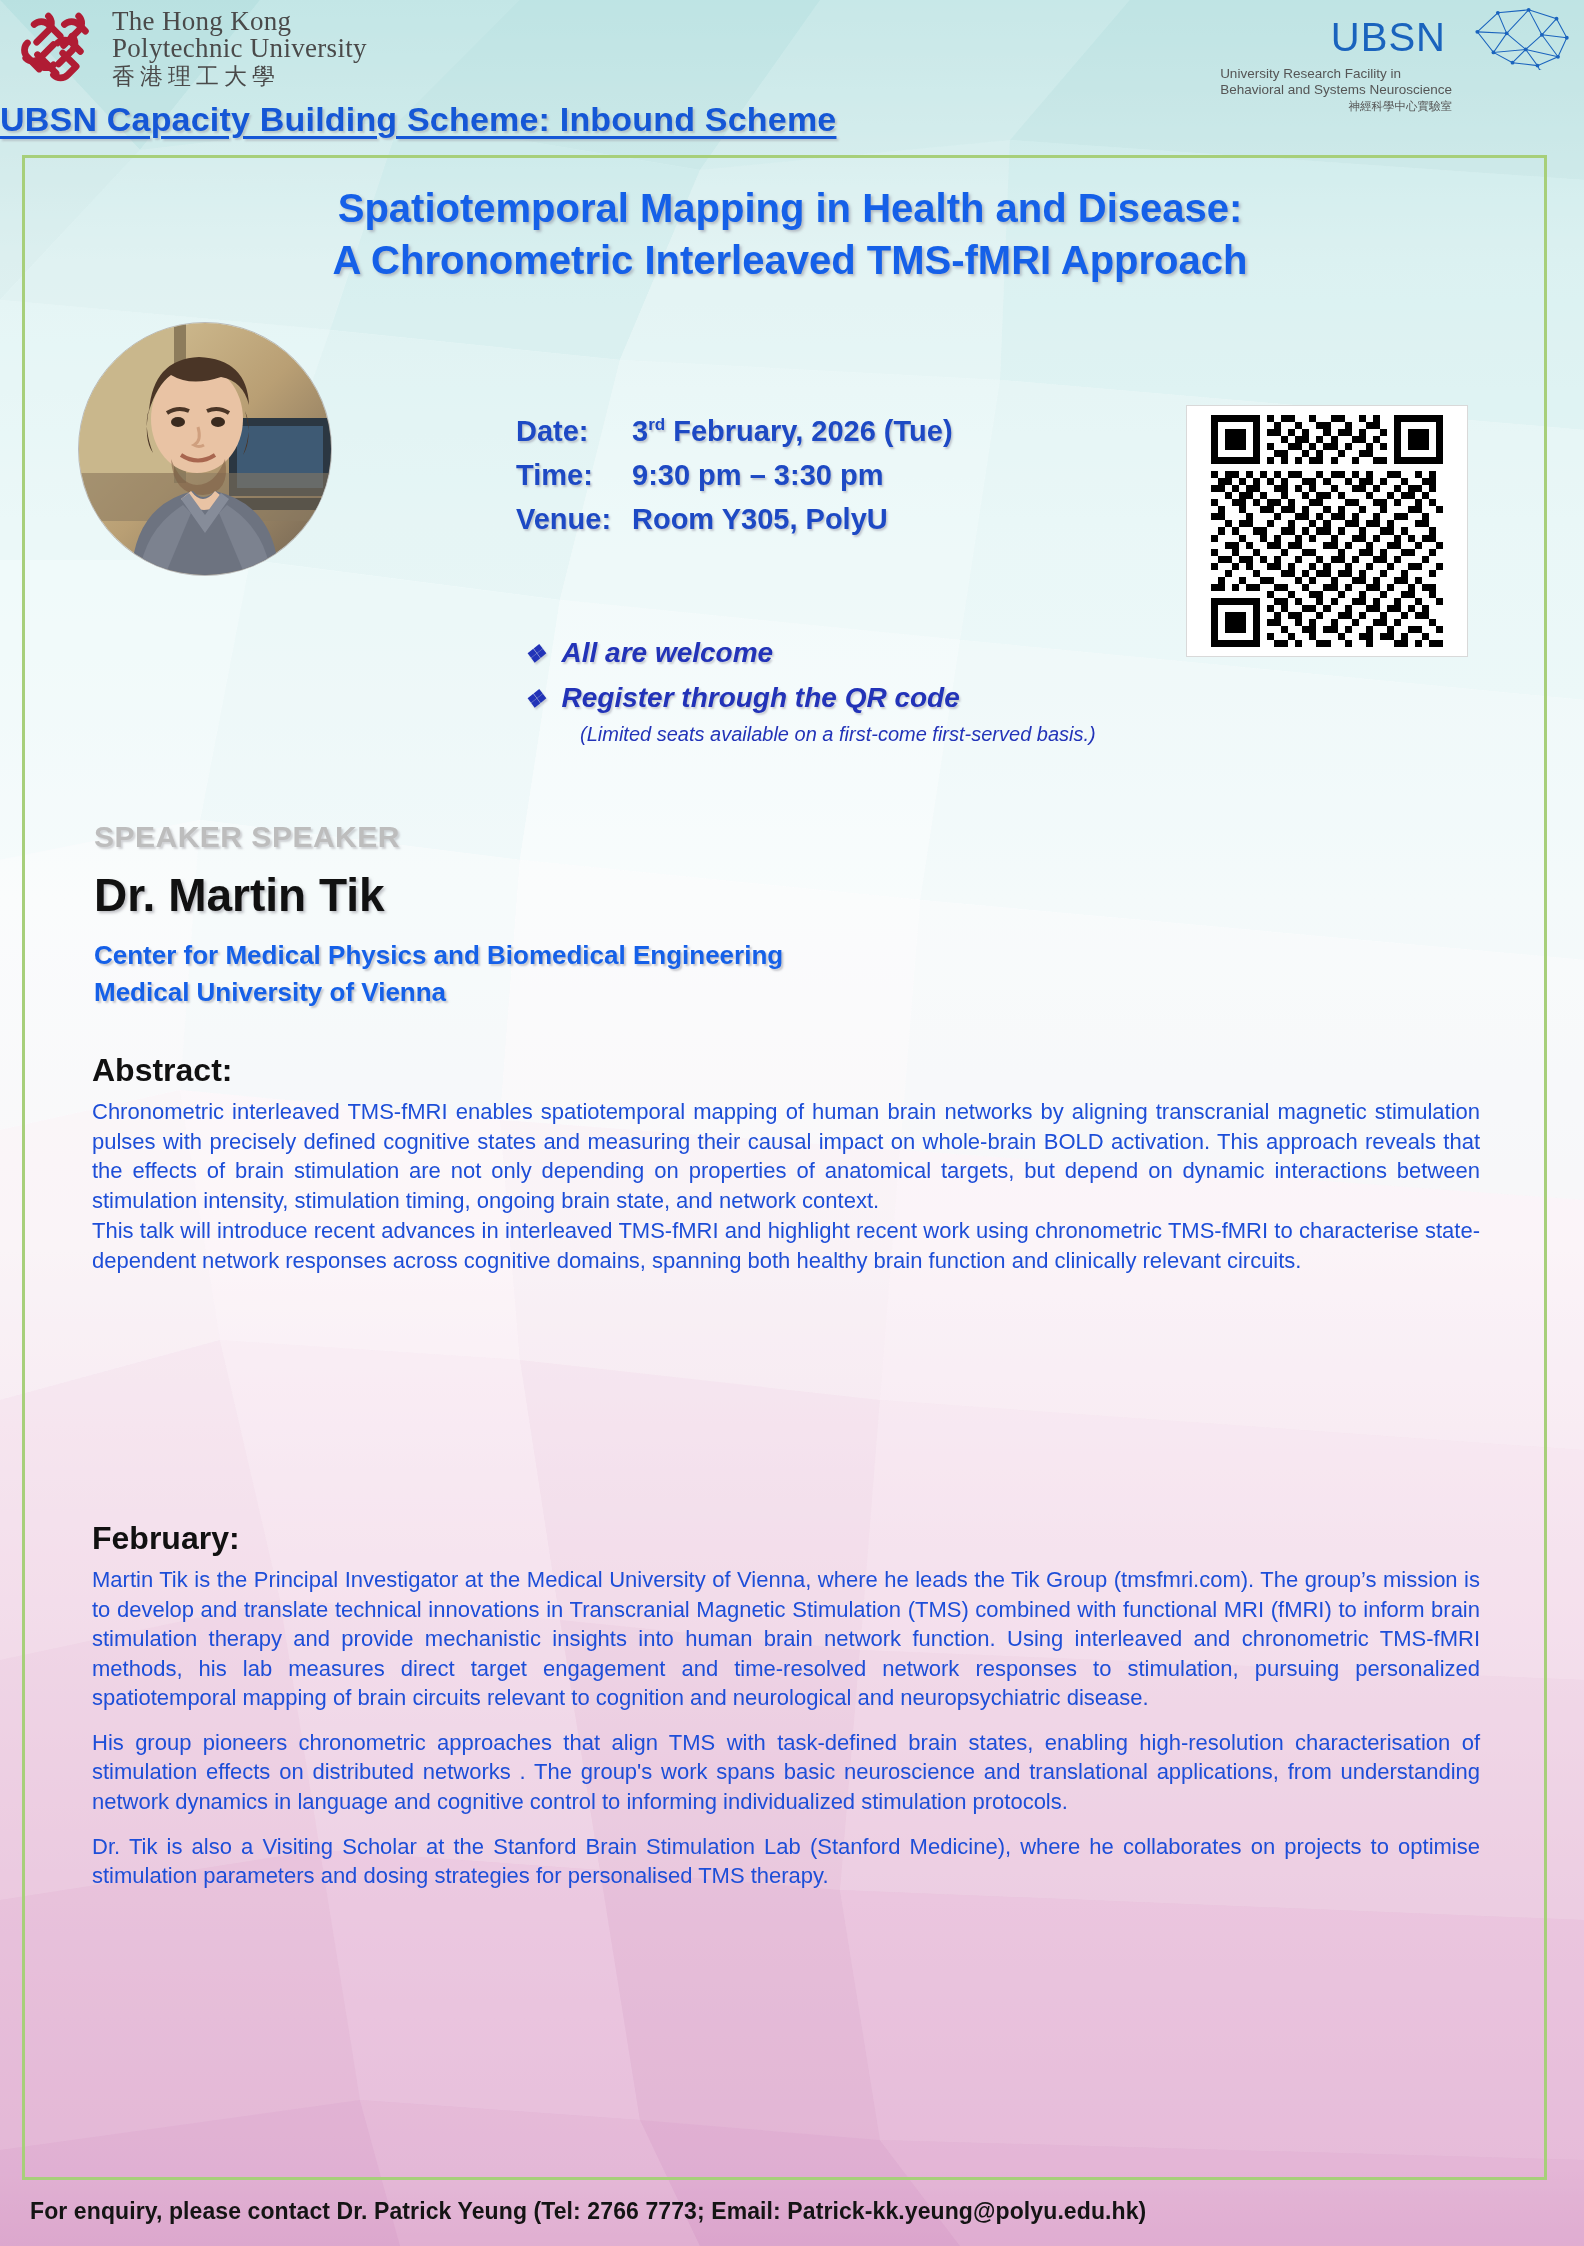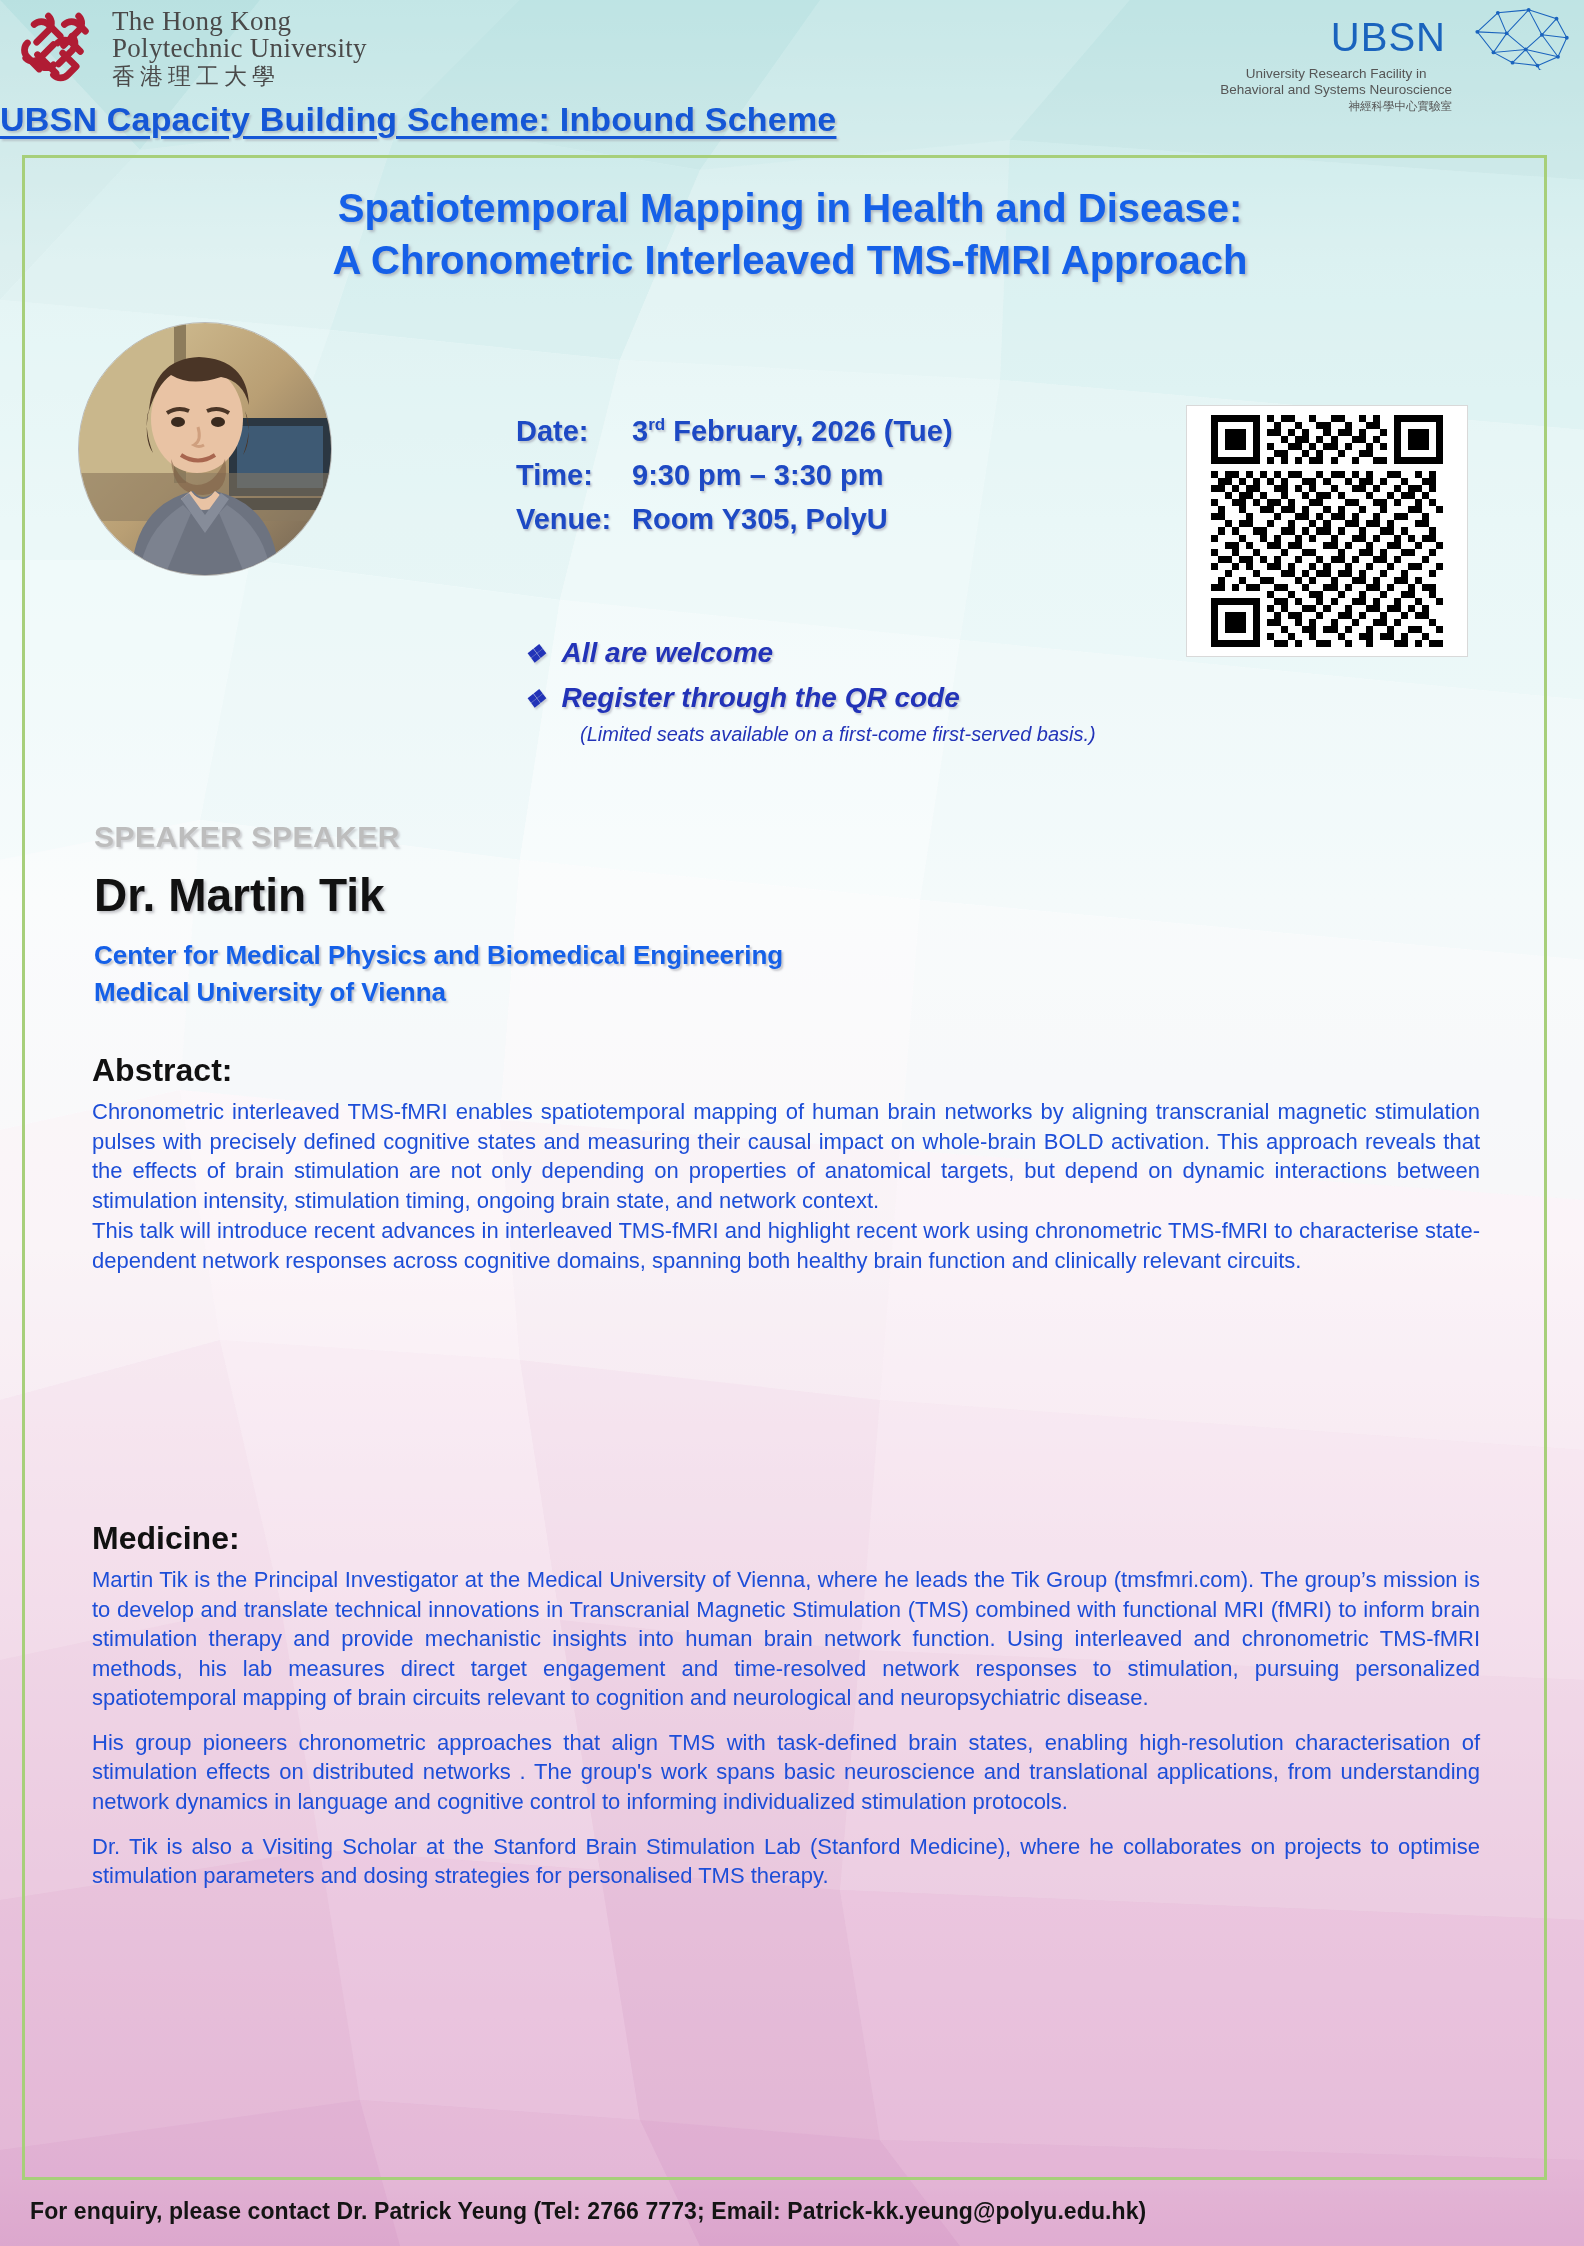--- a/index.html
+++ b/index.html
@@ -93,21 +93,21 @@
     font-size: 40px;
     font-weight: normal;
     color: #1a63bd;
     letter-spacing: 1px;
     font-family: "Liberation Sans", sans-serif;
   }
   .ubsn-brain { width: 120px; height: 66px; }
   .ubsn-sub {
     font-size: 13.5px;
     color: #555;
-    text-align: center;
+    text-align: left;
     line-height: 1.22;
     margin-top: -4px;
     padding-right: 122px;
     font-family: "Liberation Sans", sans-serif;
   }
   .ubsn-zh {
     font-size: 11.5px;
     color: #555;
     text-align: right;
     padding-right: 122px;
@@ -802,21 +802,21 @@
     <div>Medical University of Vienna</div>
   </div>
 
   <div class="abstract-block">
     <h2 class="section-head">Abstract:</h2>
     <p class="body-text">Chronometric interleaved TMS-fMRI enables spatiotemporal mapping of human brain networks by aligning transcranial magnetic stimulation pulses with precisely defined cognitive states and measuring their causal impact on whole-brain BOLD activation. This approach reveals that the effects of brain stimulation are not only depending on properties of anatomical targets, but depend on dynamic interactions between stimulation intensity, stimulation timing, ongoing brain state, and network context.</p>
     <p class="body-text">This talk will introduce recent advances in interleaved TMS-fMRI and highlight recent work using chronometric TMS-fMRI to characterise state-dependent network responses across cognitive domains, spanning both healthy brain function and clinically relevant circuits.</p>
   </div>
 
   <div class="bio-block">
-    <h2 class="section-head">Medicine:</h2>
+    <h2 class="section-head">February:</h2>
     <p class="body-text">Martin Tik is the Principal Investigator at the Medical University of Vienna, where he leads the Tik Group (tmsfmri.com). The group’s mission is to develop and translate technical innovations in Transcranial Magnetic Stimulation (TMS) combined with functional MRI (fMRI) to inform brain stimulation therapy and provide mechanistic insights into human brain network function. Using interleaved and chronometric TMS-fMRI methods, his lab measures direct target engagement and time-resolved network responses to stimulation, pursuing personalized spatiotemporal mapping of brain circuits relevant to cognition and neurological and neuropsychiatric disease.</p>
     <p class="body-text">His group pioneers chronometric approaches that align TMS with task-defined brain states, enabling high-resolution characterisation of stimulation effects on distributed networks . The group's work spans basic neuroscience and translational applications, from understanding network dynamics in language and cognitive control to informing individualized stimulation protocols.</p>
     <p class="body-text">Dr. Tik is also a Visiting Scholar at the Stanford Brain Stimulation Lab (Stanford Medicine), where he collaborates on projects to optimise stimulation parameters and dosing strategies for personalised TMS therapy.</p>
   </div>
 
   <div class="footer">For enquiry, please contact Dr. Patrick Yeung (Tel: 2766 7773; Email: Patrick-kk.yeung@polyu.edu.hk)</div>
 
 </div>
 
 </body></html>

